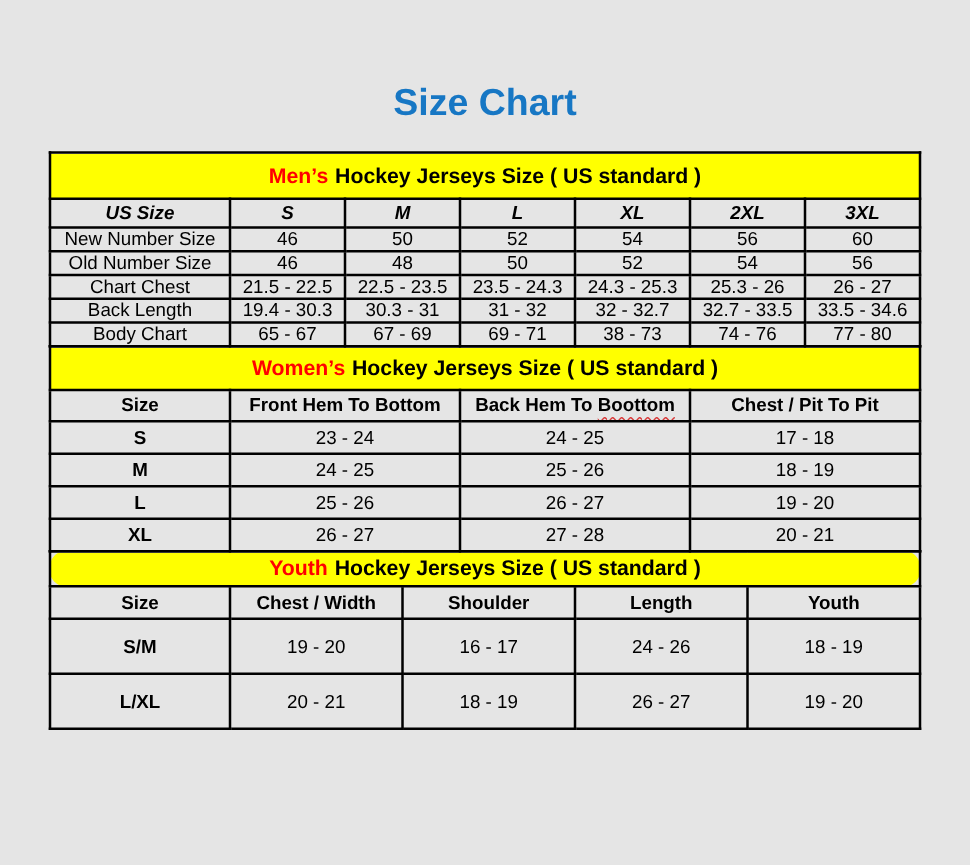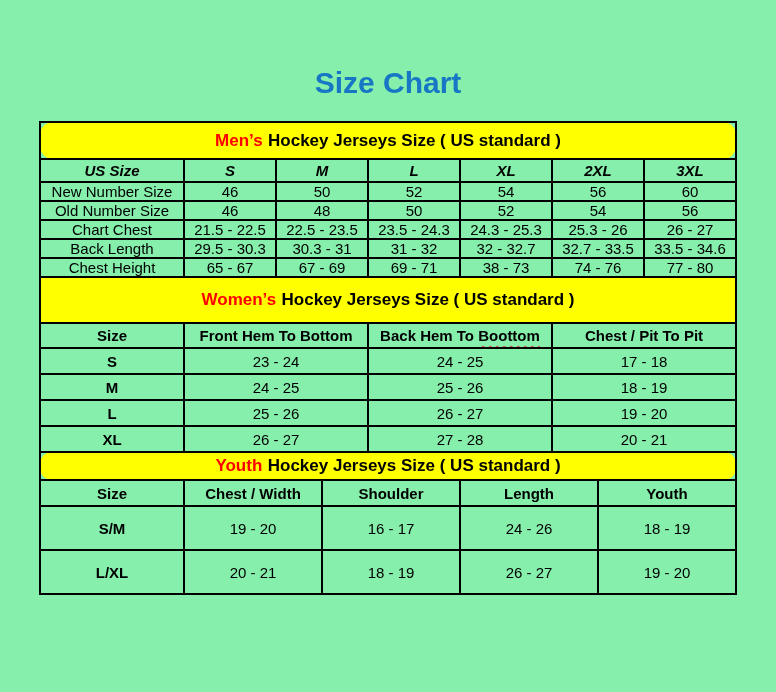--- a/index.html
+++ b/index.html
@@ -4,21 +4,21 @@
 <style>
   * { margin: 0; padding: 0; box-sizing: border-box; }
   html, body { background: #ffffff; }
   body {
     width: 776px; height: 692px;
     font-family: "Liberation Sans", sans-serif;
     color: #000;
     position: relative;
     overflow: hidden;
   }
-  .sheet { position: absolute; inset: 0; background: #86efac; }
+  .sheet { position: absolute; inset: 0; background: #e5e5e5; }
 
   .page-title {
     position: absolute;
     top: 66px; left: 0; width: 776px;
     text-align: center;
     font-size: 30px;
     font-weight: bold;
     color: #1777C4;
     letter-spacing: 0px;
   }
@@ -43,22 +43,22 @@
     padding: 0 2px;
     overflow: hidden;
     white-space: nowrap;
   }
 
   th.band {
     background: #FFFF00;
     font-size: 17px;
     font-weight: bold;
   }
-  .t-mens  th.band { height: 37px; border-radius: 13px; }
-  .t-womens th.band { height: 46px; }
+  .t-mens  th.band { height: 37px; }
+  .t-womens th.band { height: 35px; }
   .t-youth th.band { height: 28px; border-radius: 12px; }
 
   .band .hl { color: #FF0000; }
   .band .rest { color: #000; margin-left: 0.32em; }
 
   thead th.colhead { font-weight: bold; }
   .t-mens  thead th.colhead { height: 23px; font-style: italic; }
   .t-womens thead th.colhead { height: 25px; }
   .t-youth thead th.colhead { height: 26px; }
 
@@ -132,29 +132,29 @@
             <td>Chart Chest</td>
             <td>21.5 - 22.5</td>
             <td>22.5 - 23.5</td>
             <td>23.5 - 24.3</td>
             <td>24.3 - 25.3</td>
             <td>25.3 - 26</td>
             <td>26 - 27</td>
           </tr>
           <tr>
             <td>Back Length</td>
-            <td>29.5 - 30.3</td>
+            <td>19.4 - 30.3</td>
             <td>30.3 - 31</td>
             <td>31 - 32</td>
             <td>32 - 32.7</td>
             <td>32.7 - 33.5</td>
             <td>33.5 - 34.6</td>
           </tr>
           <tr>
-            <td>Chest Height</td>
+            <td>Body Chart</td>
             <td>65 - 67</td>
             <td>67 - 69</td>
             <td>69 - 71</td>
             <td>38 - 73</td>
             <td>74 - 76</td>
             <td>77 - 80</td>
           </tr>
         </tbody>
       </table>
 

